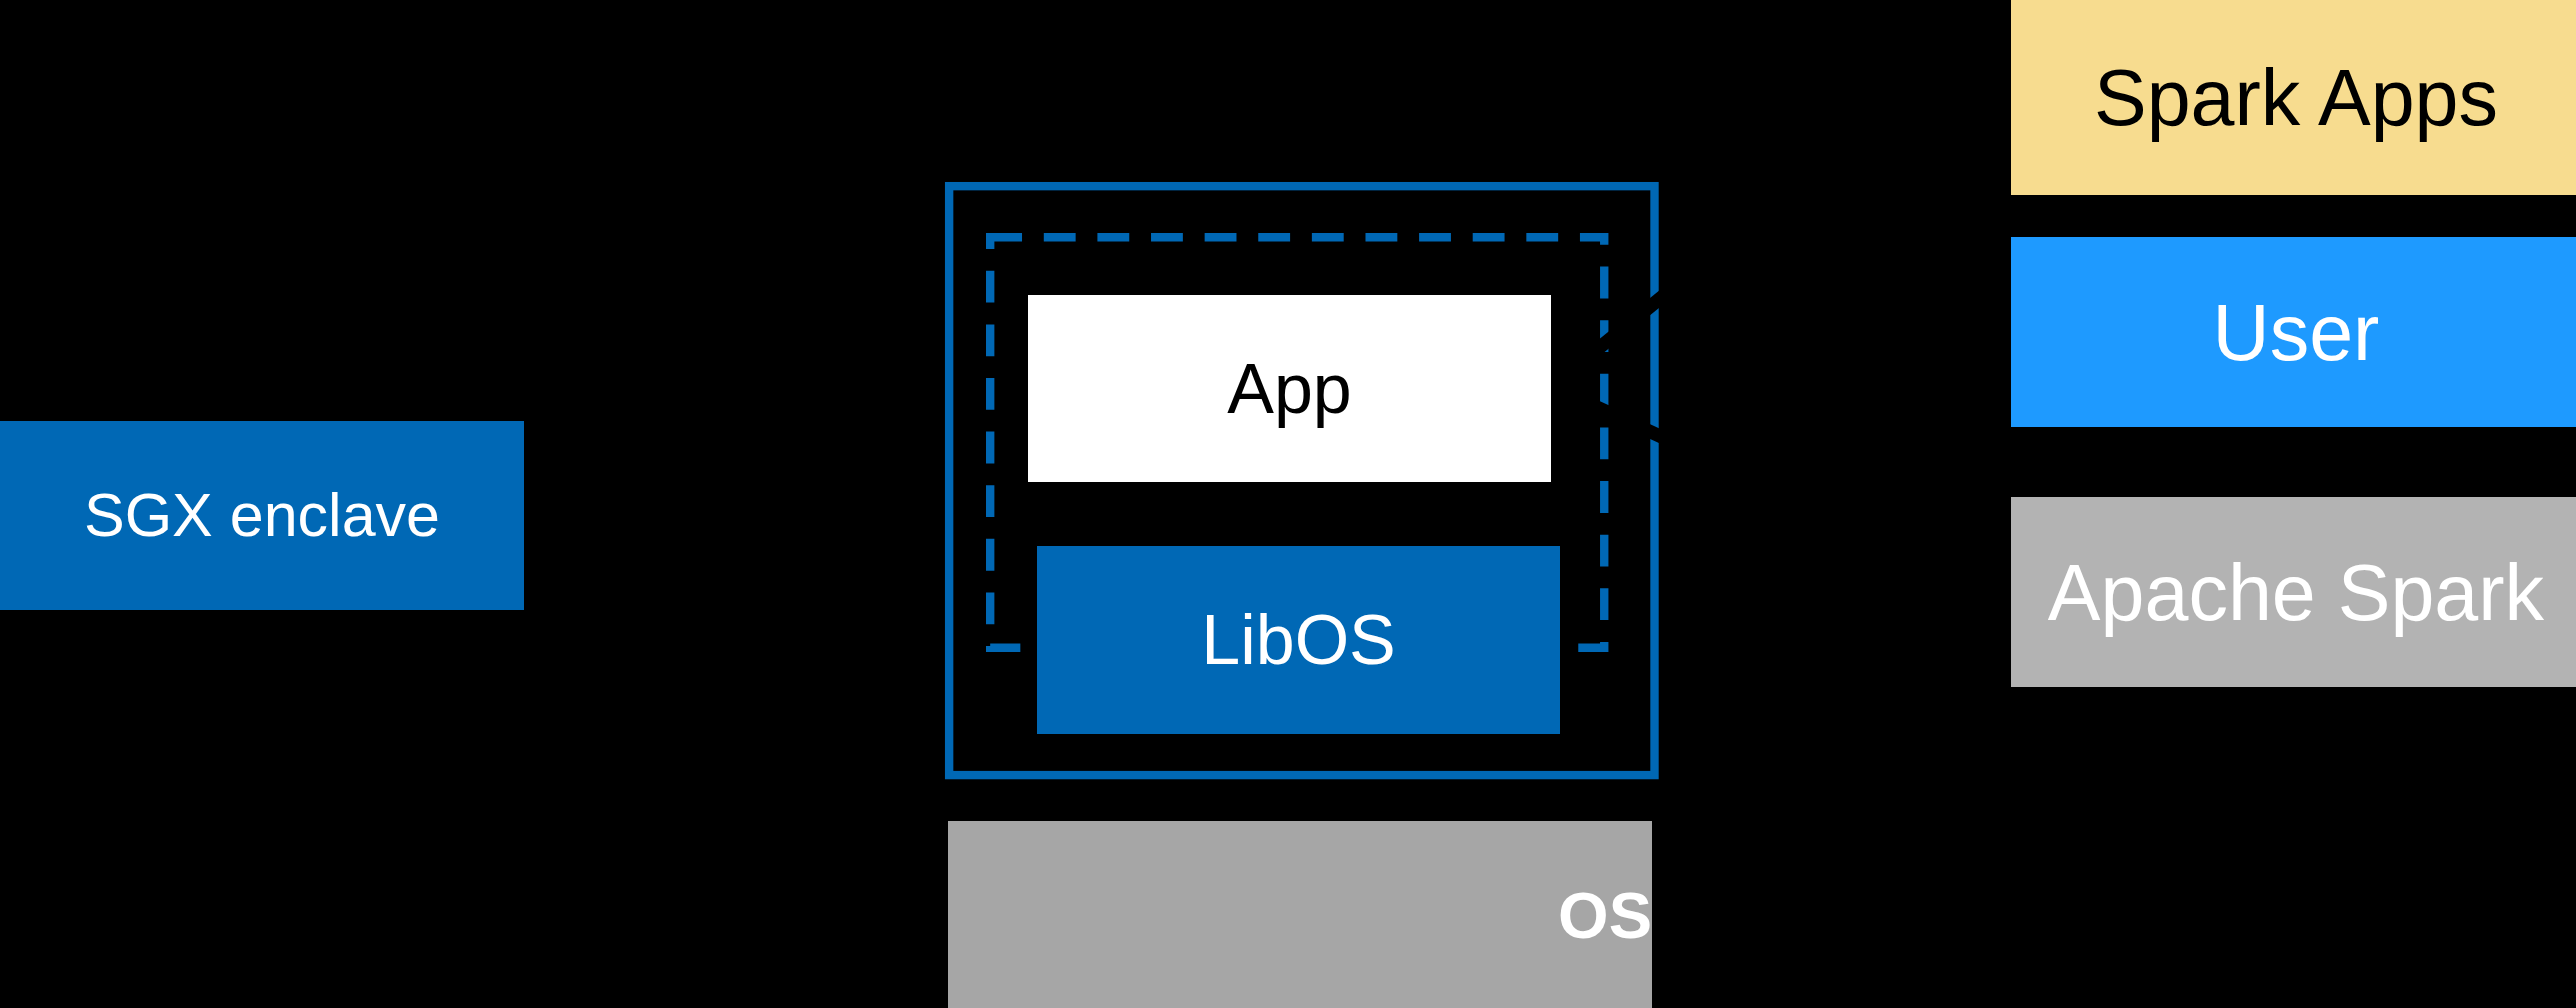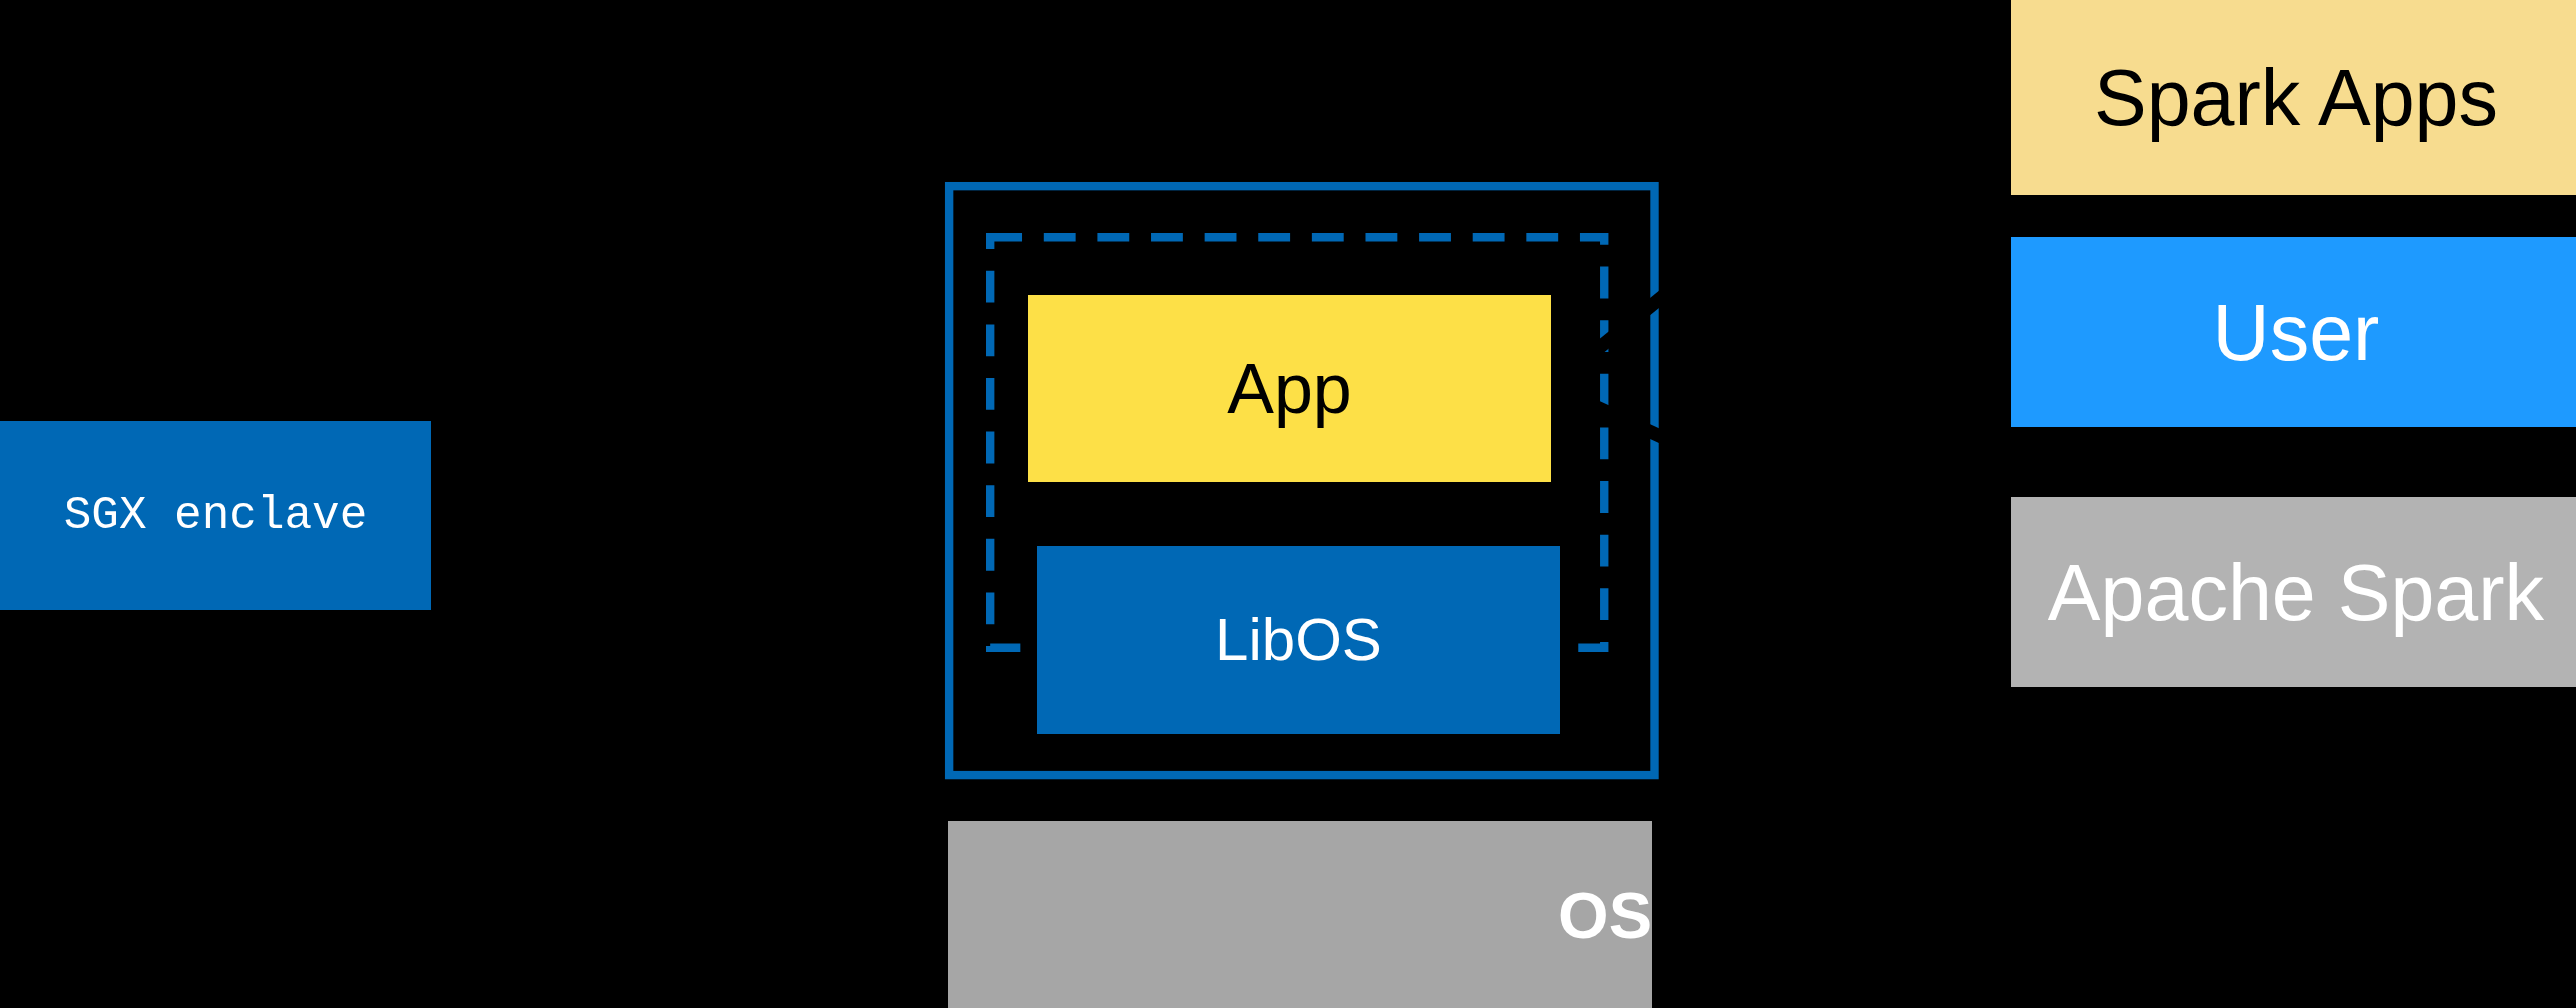--- a/index.html
+++ b/index.html
@@ -25,24 +25,24 @@
   }
   .box {
     position: absolute;
     display: flex;
     align-items: center;
     justify-content: center;
     line-height: 1;
     white-space: nowrap;
   }
   
-  .sgx-box        { left: 0px;    top: 421px; width: 431px; height: 189px; background: #0068B5; color: #FFFFFF; font-size: 46px; font-family: Liberation Mono, monospace; }
+  .sgx-box        { left: 0px;    top: 421px; width: 524px; height: 189px; background: #0068B5; color: #FFFFFF; font-size: 61px; }
   
-  .app-box        { left: 1028px; top: 295px; width: 523px; height: 187px; background: #fde047; color: #000000; font-size: 70px; }
-  .libos-box      { left: 1037px; top: 546px; width: 523px; height: 188px; background: #0068B5; color: #FFFFFF; font-size: 60px; }
+  .app-box        { left: 1028px; top: 295px; width: 523px; height: 187px; background: #ffffff; color: #000000; font-size: 70px; }
+  .libos-box      { left: 1037px; top: 546px; width: 523px; height: 188px; background: #0068B5; color: #FFFFFF; font-size: 70px; }
   .os-box         { left: 948px; top: 821px; width: 704px; height: 188px; background: #A6A6A6; color: #FFFFFF; font-size: 65px; font-weight: 700; justify-content: flex-end; }
   
   .userapps-box   { left: 2011px; top: 0px;   width: 570px; height: 195px; background: #F7DC8F; color: #000000; font-size: 79px; }
   .bigdl-box      { left: 2011px; top: 237px; width: 570px; height: 190px; background: #1E9AFF; color: #FFFFFF; font-size: 79px; }
   .spark-box      { left: 2011px; top: 497px; width: 570px; height: 190px; background: #B3B3B3; color: #FFFFFF; font-size: 79px; }
 </style>
 </head>
 <body>
 
 <div class="stage">

